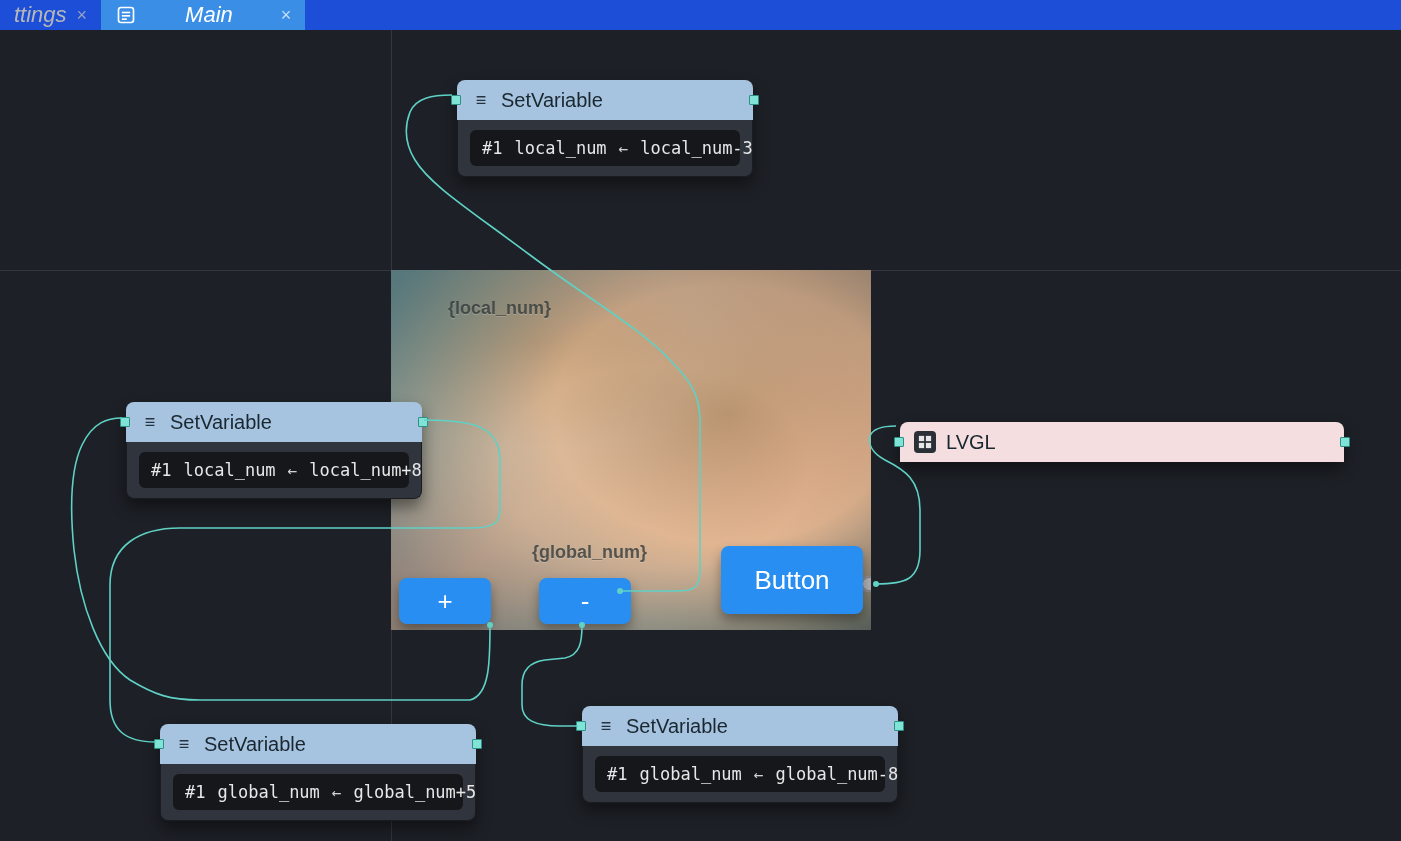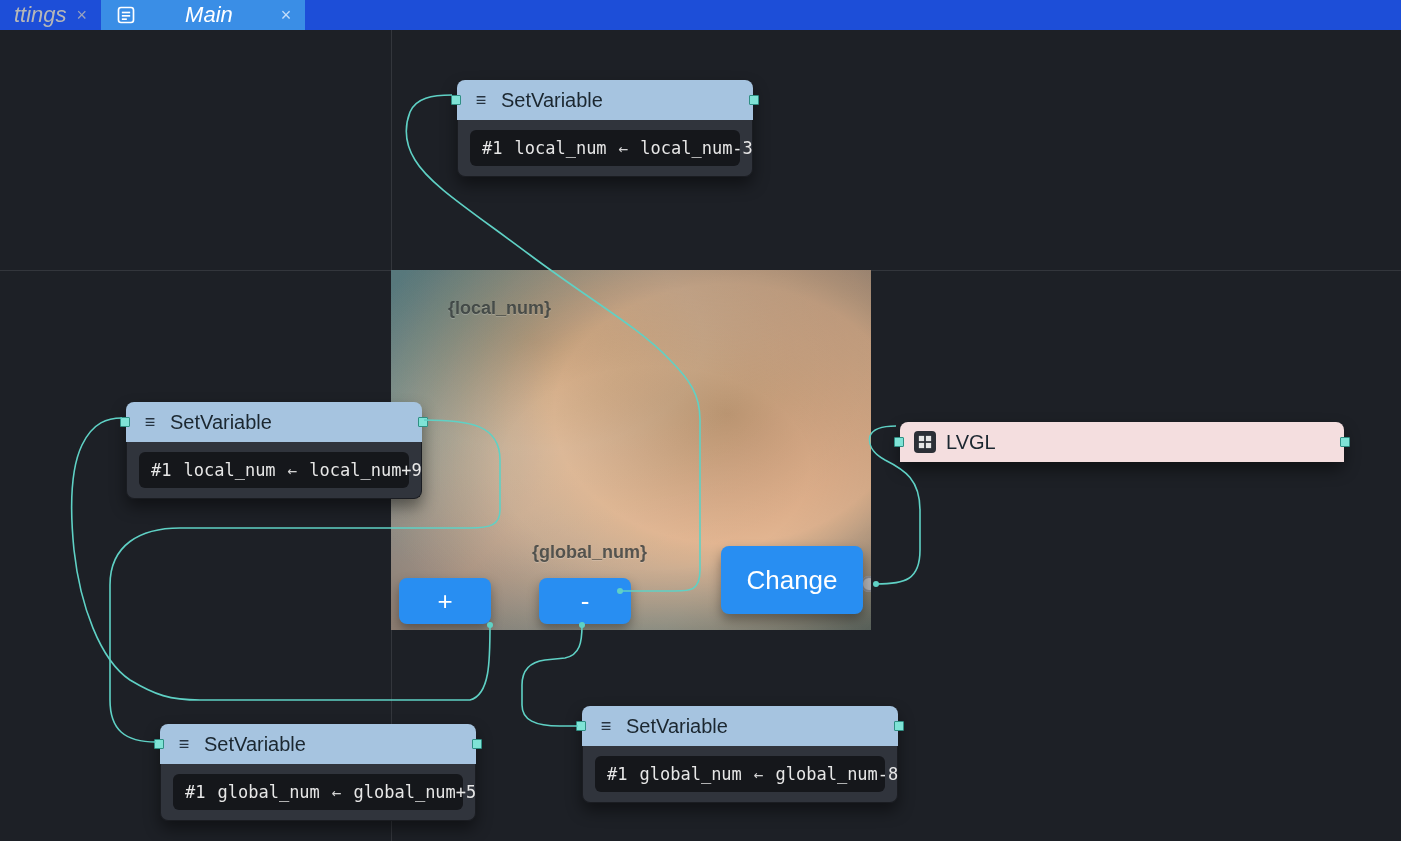--- a/index.html
+++ b/index.html
@@ -203,21 +203,21 @@
 
   <div class="guide-v" style="left:391px"></div>
   <div class="guide-h" style="top:240px"></div>
 
   <div class="ui-panel">
     <div class="ui-label" style="left:16px; top:28px;">{local_num}</div>
     <div class="ui-label" style="left:100px; top:272px;text-align:center;">{global_num}</div>
 
     <div class="ui-btn small" style="left:8px;  top:308px;">+</div>
     <div class="ui-btn small" style="left:148px; top:308px;">-</div>
-    <div class="ui-btn big" style="left:330px; top:276px;">Change</div>
+    <div class="ui-btn big" style="left:330px; top:276px;">Button</div>
     <div class="port-out" style="left:470px; top:306px;"></div>
   </div>
 
   <div class="node" style="left:457px; top:50px; width:296px;">
     <div class="node-header blue">
       <span class="hport left"></span>
       <span class="equals-icon">≡</span>
       <span>SetVariable</span>
       <span class="hport right"></span>
     </div>
@@ -236,21 +236,21 @@
       <span class="hport left"></span>
       <span class="equals-icon">≡</span>
       <span>SetVariable</span>
       <span class="hport right"></span>
     </div>
     <div class="node-body">
       <div class="node-row">
         <span>#1</span>
         <span>local_num</span>
         <span class="arrow">←</span>
-        <span>local_num+9</span>
+        <span>local_num+8</span>
       </div>
     </div>
   </div>
 
   <div class="node" style="left:160px; top:694px; width:316px;">
     <div class="node-header blue">
       <span class="hport left"></span>
       <span class="equals-icon">≡</span>
       <span>SetVariable</span>
       <span class="hport right"></span>

